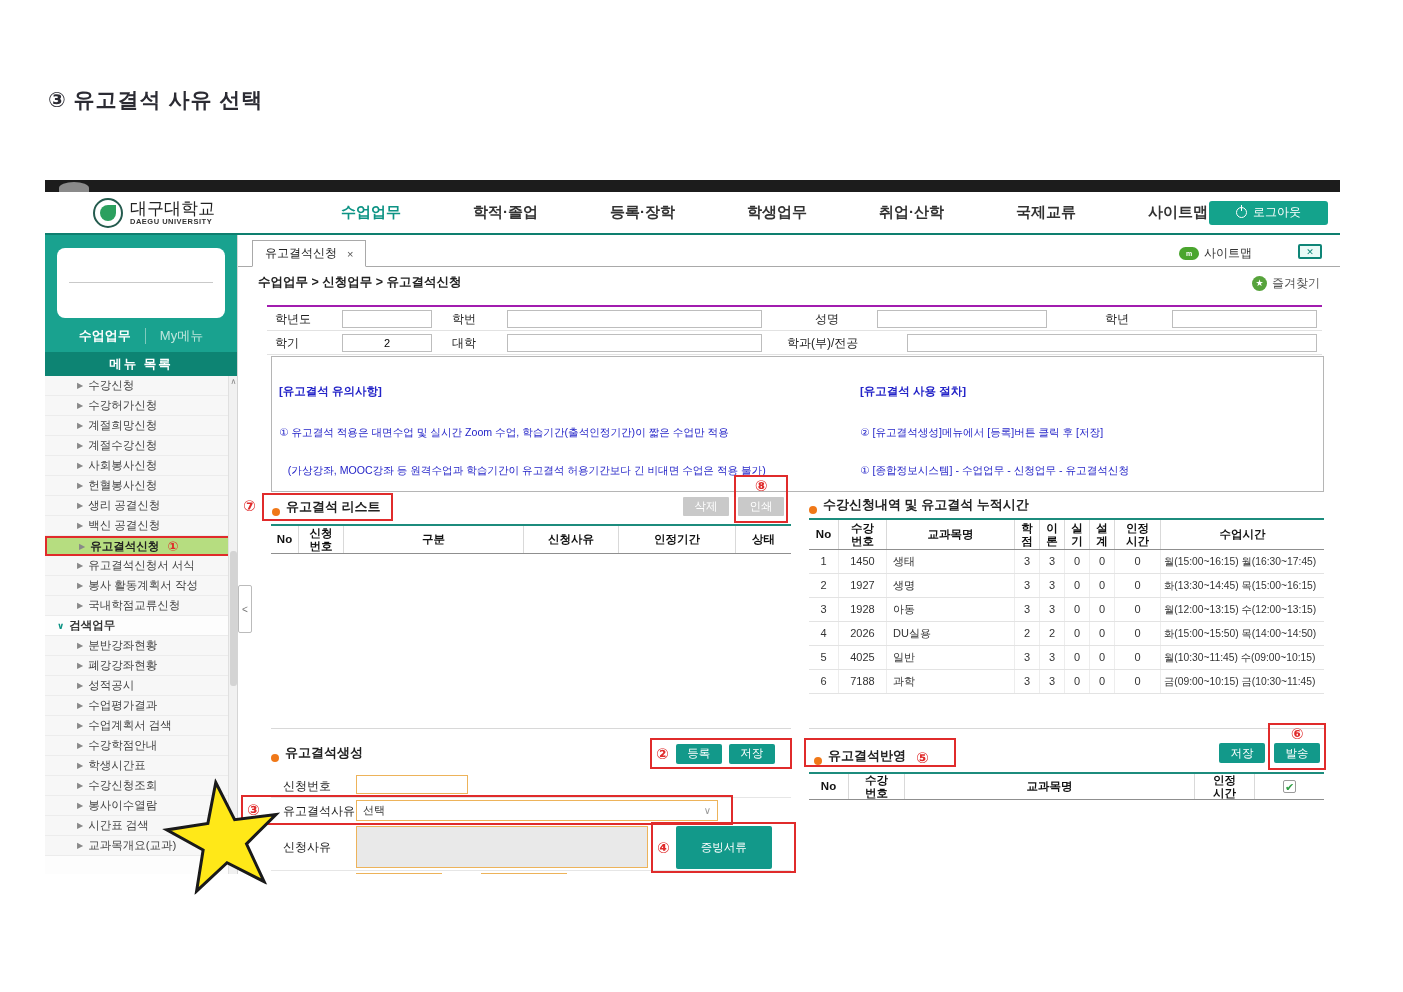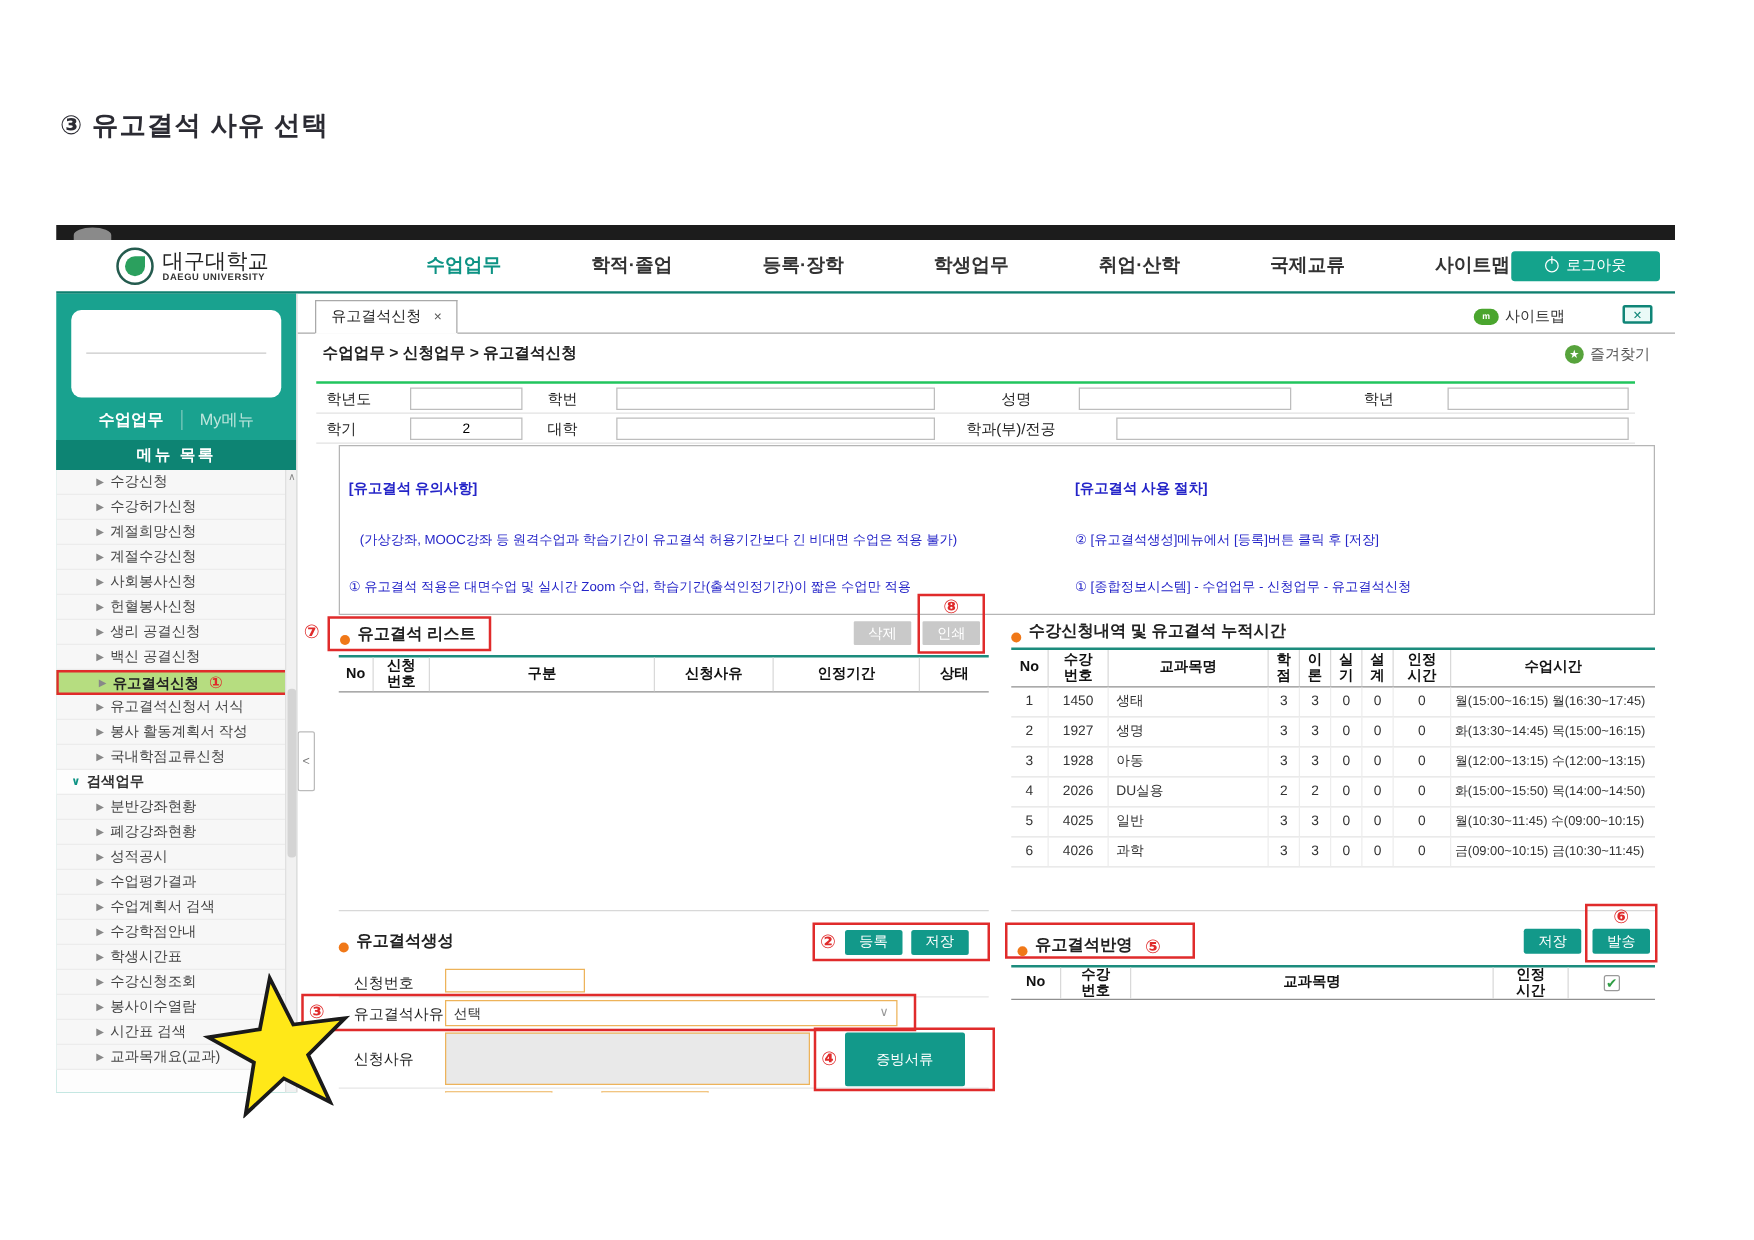--- a/index.html
+++ b/index.html
@@ -47,21 +47,21 @@
   .tabbar{position:absolute;left:0;top:5px;width:100%;height:27px;border-bottom:1px solid #a9a9a9;}
   .tab{position:absolute;left:14px;top:0;height:27px;background:#fff;border:1px solid #a9a9a9;border-bottom:1px solid #fff;display:flex;align-items:center;gap:10px;padding:0 12px;font-size:12px;color:#222;cursor:pointer;}
   .tab-x{color:#555;font-size:11px;cursor:pointer;}
   .tb-site{position:absolute;right:88px;top:5px;display:flex;align-items:center;gap:5px;font-size:12px;color:#333;cursor:pointer;}
   .site-ico{width:20px;height:13px;background:#4aa52e;border-radius:7px;color:#fff;font-size:7px;text-align:center;line-height:13px;font-weight:bold;}
   .win-ico{position:absolute;right:18px;top:4px;width:24px;height:15px;border:2px solid #0f8577;border-radius:2px;position:absolute;color:#0f8577;font-size:9px;font-weight:bold;text-align:center;line-height:12px;cursor:pointer;background:#eafaf7;}
   .crumb{position:absolute;left:20px;top:39px;font-size:12.5px;font-weight:bold;color:#222;}
   .fav{position:absolute;right:20px;top:40px;display:flex;align-items:center;gap:5px;font-size:12px;color:#555;cursor:pointer;}
   .fav-ico{width:15px;height:15px;background:#57a33c;border-radius:50%;color:#fff;font-size:9px;text-align:center;line-height:15px;}
   
-  .sform{position:absolute;left:15px;top:70px;width:1055px;border-top:2px solid #22c55e;}
+  .sform{position:absolute;left:29px;top:70px;width:1055px;border-top:2px solid #a21caf;}
   .frow{position:relative;height:24px;border-bottom:1px solid #e2e2e2;}
   .flbl{position:absolute;top:4px;font-size:12px;color:#222;}
   .finp{position:absolute;top:3px;height:18px;border:1px solid #bdbdbd;background:#fff;font-size:11px;padding:0 4px;}
   
   .notice{position:absolute;left:33px;top:121px;width:1053px;height:136px;border:1px solid #b5b5b5;overflow:hidden;}
   .ncol{position:absolute;top:3px;font-size:10.6px;line-height:1.2;color:#2424c8;white-space:pre-wrap;}
   .ntitle{font-weight:bold;font-size:11.5px;margin-bottom:1px;}
   
   .bullet{width:8px;height:8px;border-radius:50%;background:#f07818;display:inline-block;margin-right:6px;}
   .sect-title{font-size:13px;font-weight:bold;color:#222;display:flex;align-items:flex-end;}
@@ -278,22 +278,22 @@
             <span class="flbl" style="left:185px">대학</span>
             <input class="finp" style="left: 240px; width: 255px;">
             <span class="flbl" style="left:520px">학과(부)/전공</span>
             <input class="finp" style="left: 640px; width: 410px;">
           </div>
         </div>
 
         <div class="notice">
           <div class="ncol" style="left:7px;width:578px">
             <div class="ntitle">[유고결석 유의사항]</div>
+            <div>① 유고결석 적용은 대면수업 및 실시간 Zoom 수업, 학습기간(출석인정기간)이 짧은 수업만 적용</div>
             <div>   (가상강좌, MOOC강좌 등 원격수업과 학습기간이 유고결석 허용기간보다 긴 비대면 수업은 적용 불가)</div>
-            <div>① 유고결석 적용은 대면수업 및 실시간 Zoom 수업, 학습기간(출석인정기간)이 짧은 수업만 적용</div>
             
             
             
           </div>
           <div class="ncol" style="left:588px;width:460px">
             <div class="ntitle">[유고결석 사용 절차]</div>
             <div>② [유고결석생성]메뉴에서 [등록]버튼 클릭 후 [저장]</div>
             <div>① [종합정보시스템] - 수업업무 - 신청업무 - 유고결석신청</div>
             
             
@@ -401,21 +401,21 @@
               <div class="td left" style="width:128px">일반</div>
               <div class="td" style="width:25px">3</div>
               <div class="td" style="width:25px">3</div>
               <div class="td" style="width:25px">0</div>
               <div class="td" style="width:25px">0</div>
               <div class="td" style="width:46px">0</div>
               <div class="td time" style="width:163px">월(10:30~11:45) 수(09:00~10:15)</div>
           </div>
           <div class="trow" style="height:24px">
             <div class="td" style="width:30px">6</div>
-              <div class="td" style="width:48px">4026</div>
+              <div class="td" style="width:48px">7188</div>
               <div class="td left" style="width:128px">과학</div>
               <div class="td" style="width:25px">3</div>
               <div class="td" style="width:25px">3</div>
               <div class="td" style="width:25px">0</div>
               <div class="td" style="width:25px">0</div>
               <div class="td" style="width:46px">0</div>
               <div class="td time" style="width:163px">금(09:00~10:15) 금(10:30~11:45)</div>
           </div>
         </div>
 

